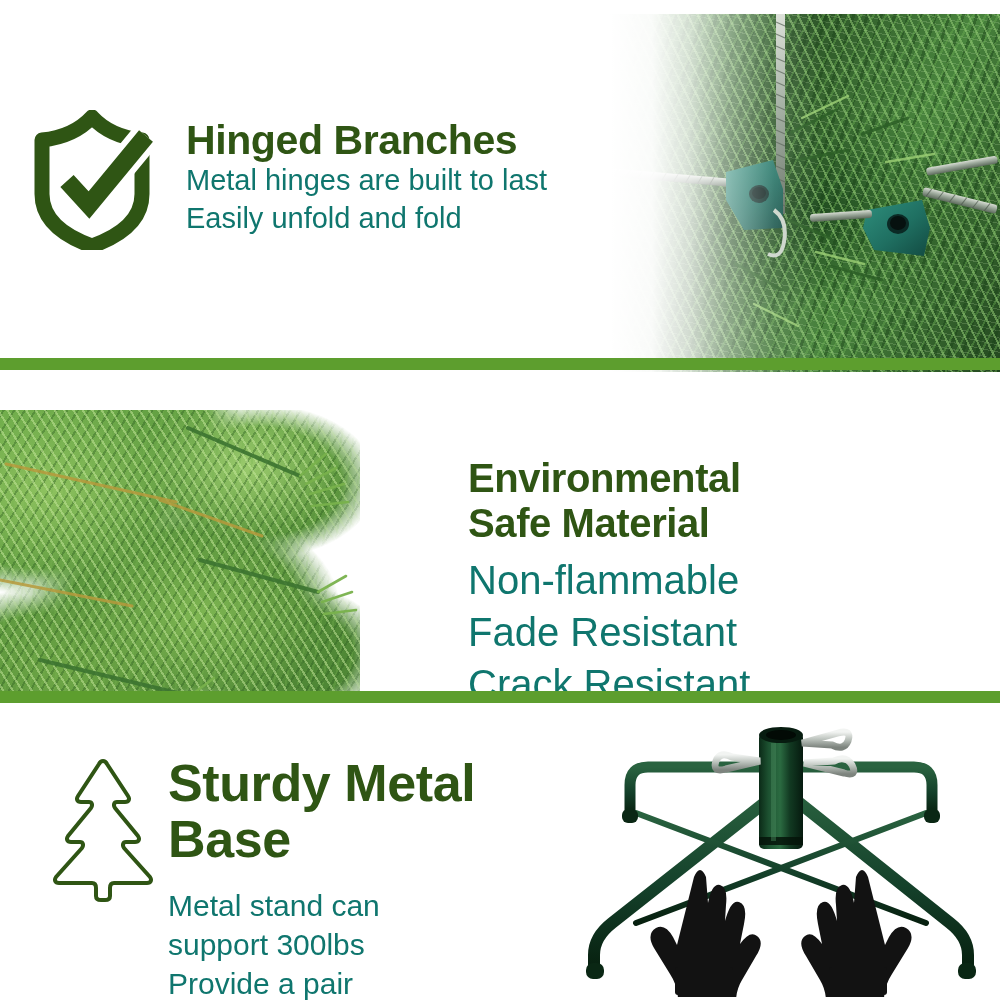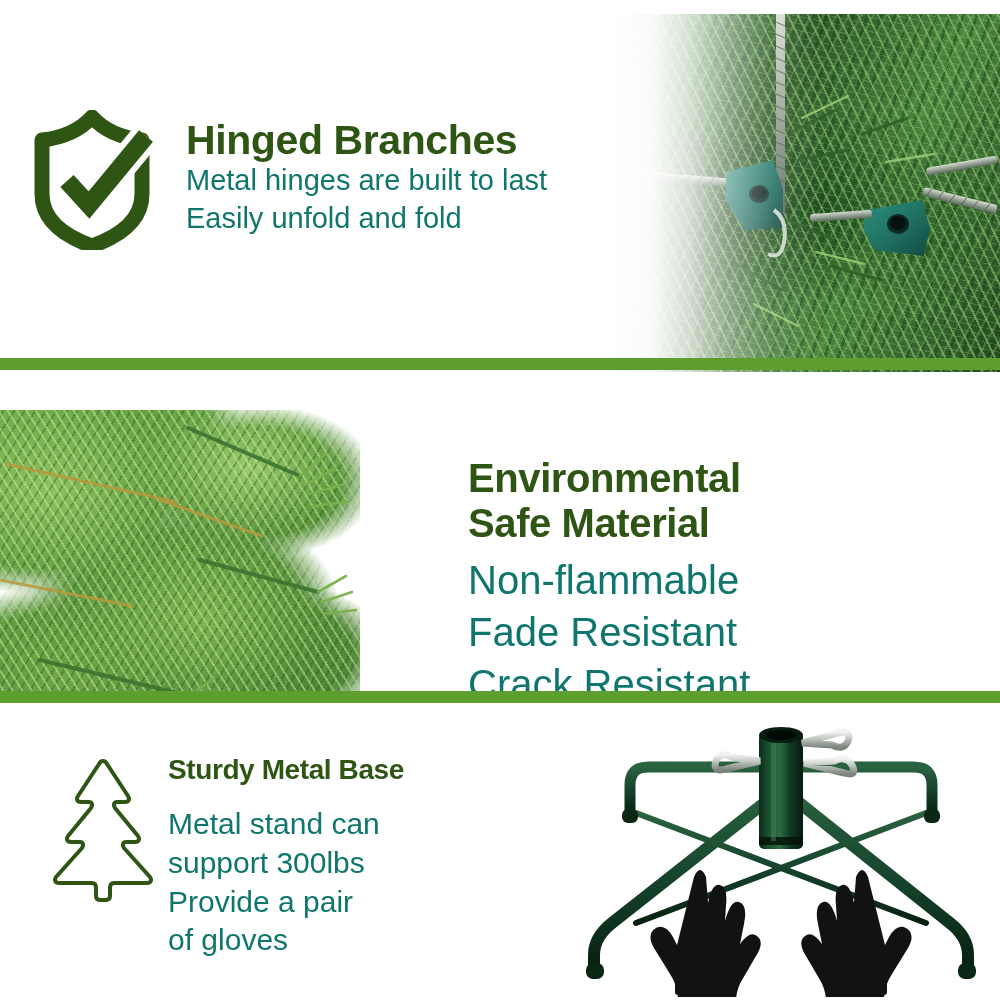--- a/index.html
+++ b/index.html
@@ -82,21 +82,21 @@
   #p2-text .feature-title { font-size: 40px; line-height: 1.12; }
   #p2-text .feature-body { margin-top: 8px; font-size: 40px; }
 
   
   #p3-text {
     position: absolute;
     left: 168px;
     top: 52px;
     width: 420px;
   }
-  #p3-text .feature-title { font-size: 28px; }
+  #p3-text .feature-title { font-size: 52px; }
   #p3-text .feature-body { font-size: 30px; line-height: 1.29; margin-top: 20px; }
 
   
   .icon-wrap { position: absolute; }
   #shield-icon-wrap  { left: 34px;  top: 96px;  width: 128px; height: 140px; }
   #tree-icon-wrap    { left: 44px;  top: 50px;  width: 118px; height: 150px; }
 
   
   #hinge-photo {
     position: absolute;

